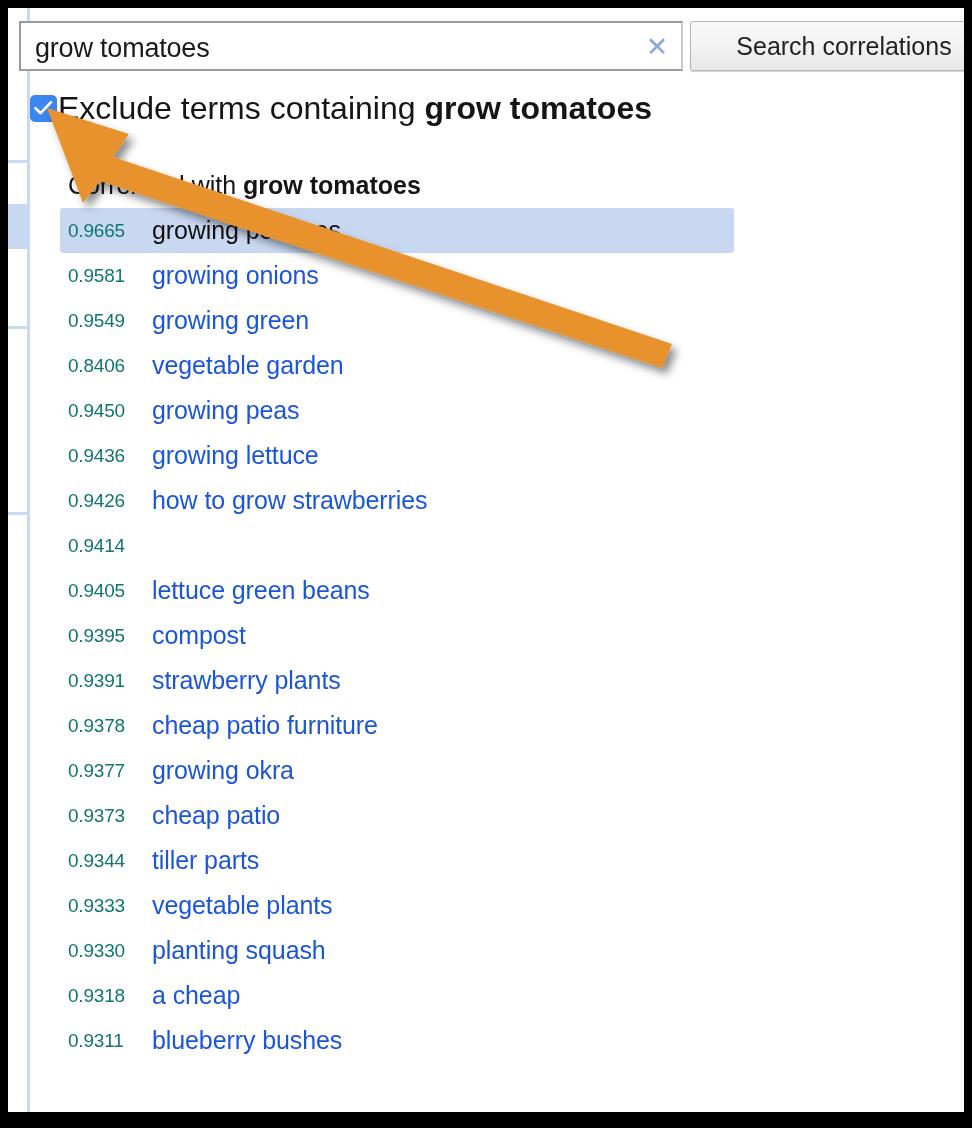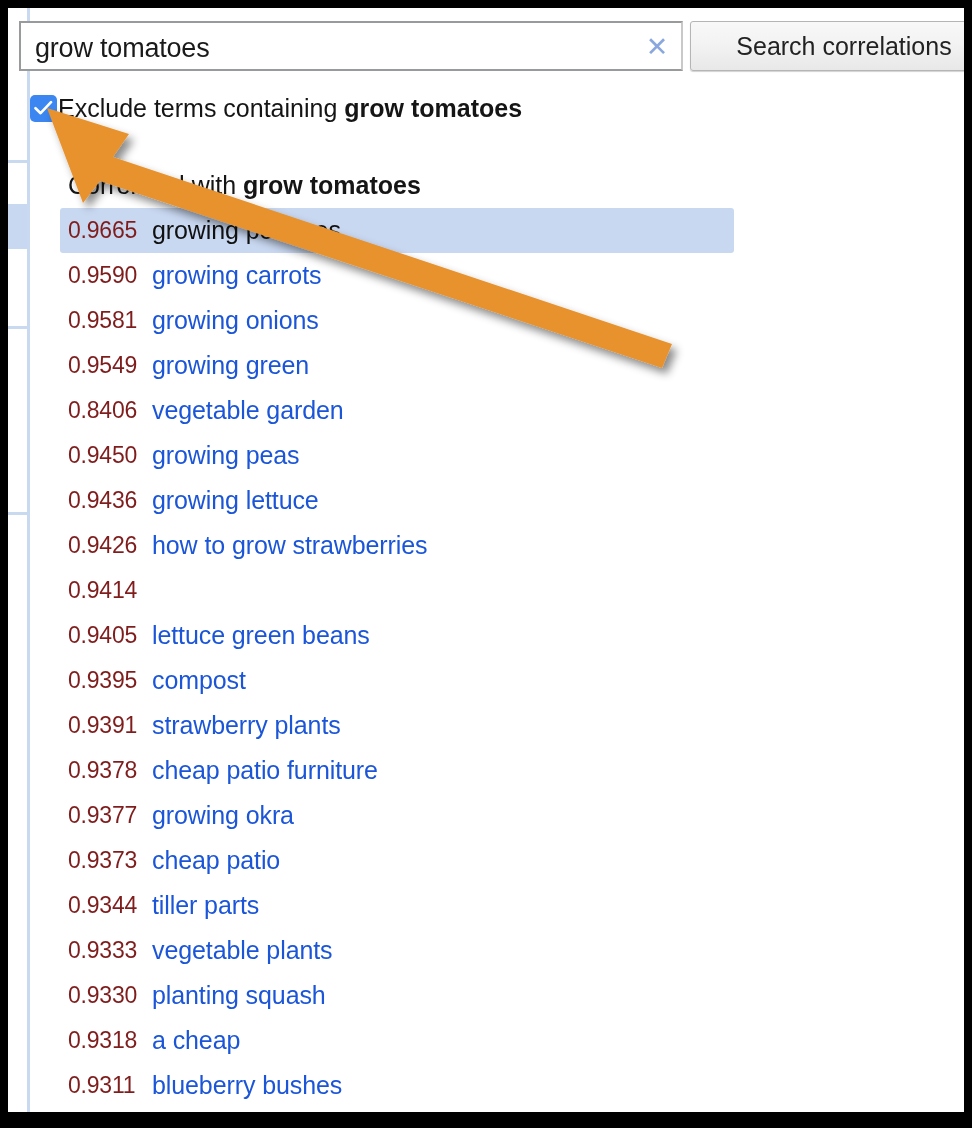--- a/index.html
+++ b/index.html
@@ -108,21 +108,21 @@
   .cbox {
     position: relative;
     width: 27px; height: 27px;
     border-radius: 5px;
     background: #3b86f0;
     flex: 0 0 auto;
     cursor: pointer;
   }
   .cbox svg { position: absolute; left: 4px; top: 5px; }
   .exclude-label {
-    font-size: 25px;
+    font-size: 32px;
     color: #151515;
     margin-left: 1px;
     white-space: nowrap;
     line-height: 30px;
   }
   .exclude-label b { font-weight: bold; }
 
   
   .results {
     position: absolute;
@@ -143,22 +143,22 @@
     position: relative;
     height: 45px;
     display: flex;
     align-items: center;
     padding-left: 8px;
     border-radius: 3px;
     width: 674px;
   }
   .row.highlight { background: #c9d8f1; }
   .score {
-    font-size: 23px;
-    color: #7f1d1d;
+    font-size: 19px;
+    color: #0f766e;
     width: 78px;
     flex: 0 0 auto;
     letter-spacing: -0.2px;
   }
   .term {
     font-size: 25px;
     color: #1b55d8;
     margin-left: 6px;
     white-space: nowrap;
     cursor: pointer;
@@ -202,24 +202,20 @@
       </span>
       <span class="exclude-label"><span>Exclude terms containing </span><b>grow tomatoes</b></span>
     </div>
 
     <div class="results">
       <div class="results-title"><span>Correlated with </span><b>grow tomatoes</b></div>
       <div id="rows">
           <div class="row highlight">
             <span class="score">0.9665</span>
             <span class="term">growing potatoes</span>
-          </div>
-          <div class="row">
-            <span class="score">0.9590</span>
-            <span class="term">growing carrots</span>
           </div>
           <div class="row">
             <span class="score">0.9581</span>
             <span class="term">growing onions</span>
           </div>
           <div class="row">
             <span class="score">0.9549</span>
             <span class="term">growing green</span>
           </div>
           <div class="row">

